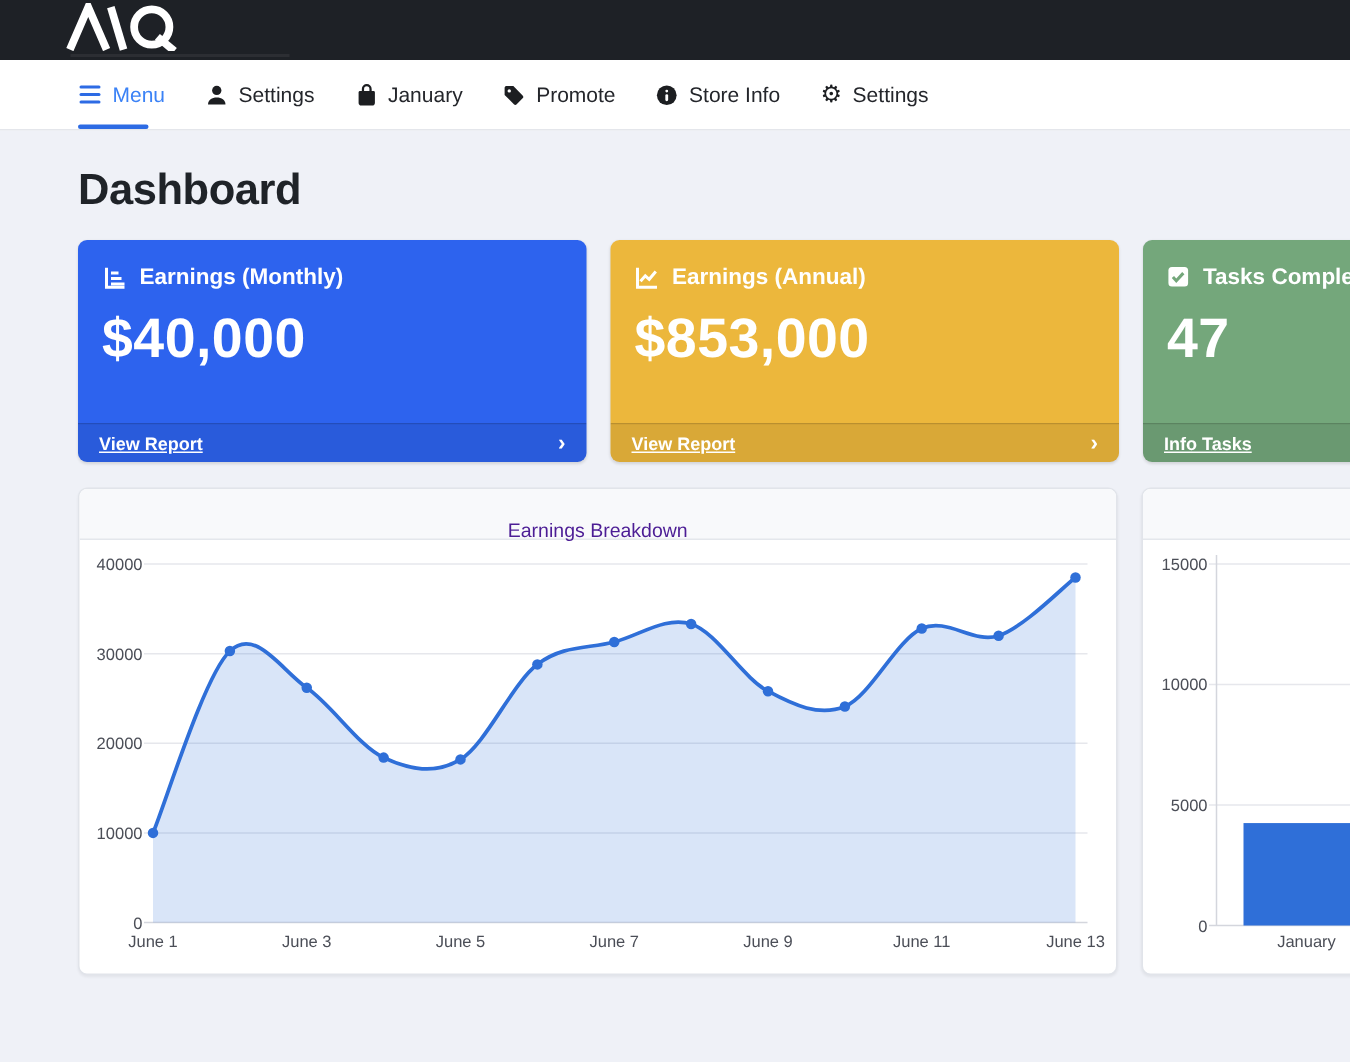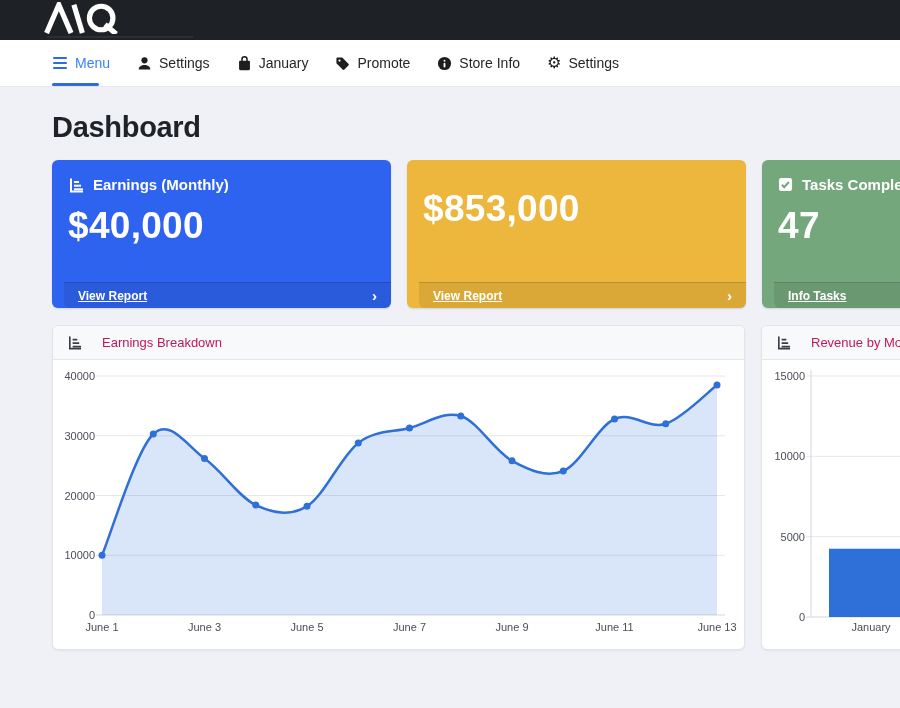--- a/index.html
+++ b/index.html
@@ -44,38 +44,38 @@
   .cards-row { display: flex; gap: 16px; }
   .stat-card {
     width: 339px; height: 148px; border-radius: 6px; color: #fff;
     position: relative; flex-shrink: 0; box-shadow: 0 1px 2px rgba(0,0,0,.12);
   }
   .stat-body { padding: 16px 16px 0; }
   .stat-title { display: flex; align-items: center; gap: 9px; font-size: 15px; font-weight: 700; }
   .stat-title svg { display: block; }
   .stat-value { font-size: 37px; font-weight: 700; margin-top: 12px; letter-spacing: .3px; }
   .stat-footer {
-    position: absolute; left: 12px; right: 0; bottom: 0; height: 26px;
+    position: absolute; left: 0; right: 0; bottom: 0; height: 26px;
     display: flex; align-items: center; justify-content: space-between;
     padding: 0 14px; background: rgba(0,0,0,.08);
     border-top: 1px solid rgba(0,0,0,.15); border-radius: 0 0 6px 6px;
   }
   .stat-link { color: #fff; font-size: 12px; font-weight: 700; text-decoration: underline; cursor: pointer; }
   .stat-chevron { font-size: 15px; font-weight: 700; color: #fff; }
   
   .charts-row { display: flex; gap: 16px; margin-top: 17px; }
   .chart-card {
     background: #fff; border: 1px solid #e1e4ea; border-radius: 6px;
     overflow: hidden; flex-shrink: 0; box-shadow: 0 1px 2px rgba(0,0,0,.06);
     width: 693px;
   }
   .chart-header {
     height: 34px; background: #f8f9fb; border-bottom: 1px solid #e4e7ec;
     display: flex; align-items: center; gap: 20px; padding: 0 14px;
-    font-size: 13px; color: #be185d;
+    font-size: 13px; color: #4c1d95; flex-direction: column;
   }
   .chart-header svg { display: block; }
   svg.chart { display: block; font-family: "Liberation Sans", sans-serif; }
 </style>
 </head>
 <body>
 
 <header class="topbar">
   <a style="display:block;" aria-label="AQ">
     <svg width="96" height="32" viewBox="0 0 96 34">
@@ -160,20 +160,29 @@
         <div class="stat-value">$40,000</div>
       </div>
       <div class="stat-footer">
         <a class="stat-link">View Report</a>
         <span class="stat-chevron">›</span>
       </div>
     </div>
 
     <div class="stat-card" style="background: rgb(236, 183, 60);">
       <div class="stat-body">
+        <div class="stat-title">
+          <svg width="16" height="16" viewBox="0 0 16 16">
+            <g stroke="#ffffff" stroke-width="2" fill="none">
+              <path d="M2 1.5v13h13"></path>
+                <path d="M4 10.5l3.2-3.6 2.6 2.3 4.4-5.2"></path>
+            </g>
+          </svg>
+          <span>Earnings (Annual)</span>
+        </div>
         <div class="stat-value">$853,000</div>
       </div>
       <div class="stat-footer">
         <a class="stat-link">View Report</a>
         <span class="stat-chevron">›</span>
       </div>
     </div>
 
     <div class="stat-card" style="background: rgb(116, 167, 123);">
       <div class="stat-body">

